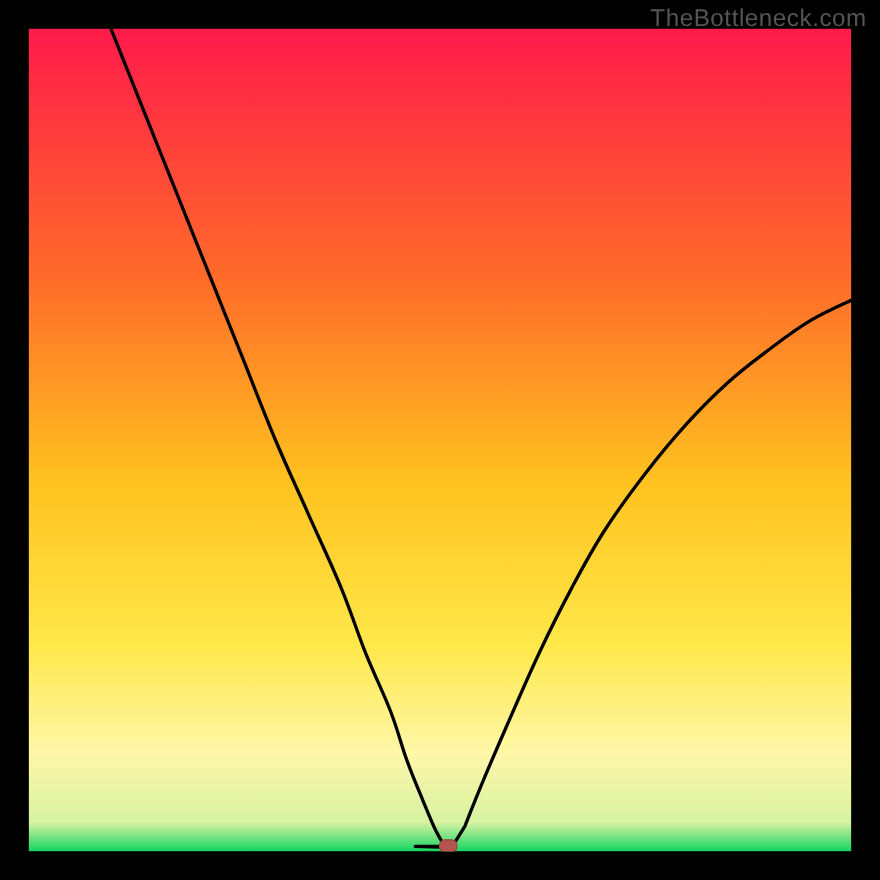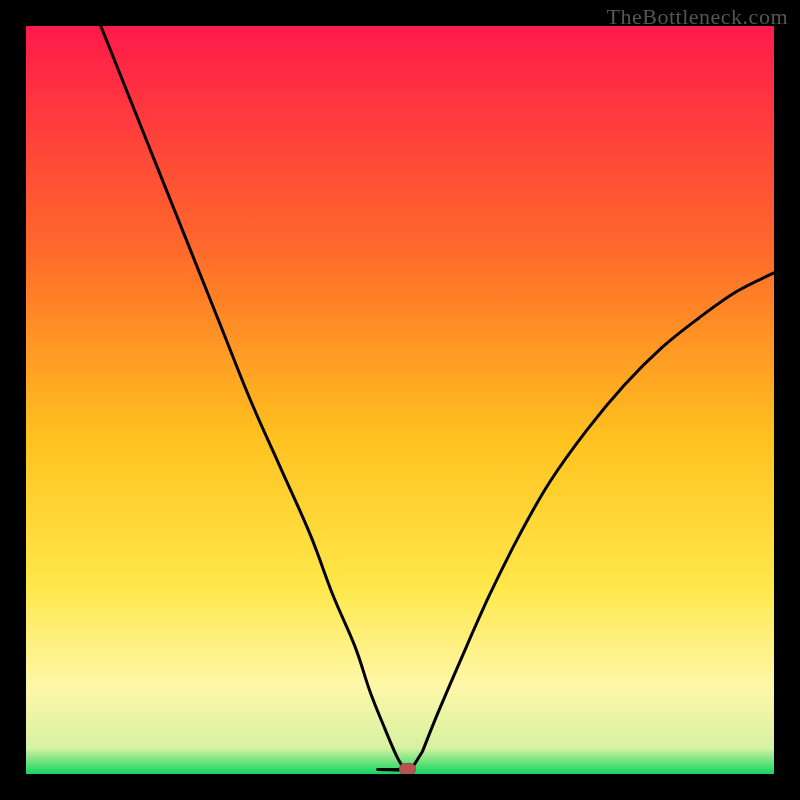--- a/index.html
+++ b/index.html
@@ -9,21 +9,20 @@
     height: 800px;
     background: #000;
     font-family: Arial, Helvetica, sans-serif;
     overflow: hidden;
   }
   .frame {
     position: relative;
     width: 800px;
     height: 800px;
     background: #000;
-    font-family: Liberation Serif, serif;
   }
   .watermark {
     position: absolute;
     top: 4px;
     right: 12px;
     color: #555;
     font-size: 22px;
     letter-spacing: 0.5px;
     user-select: none;
   }

